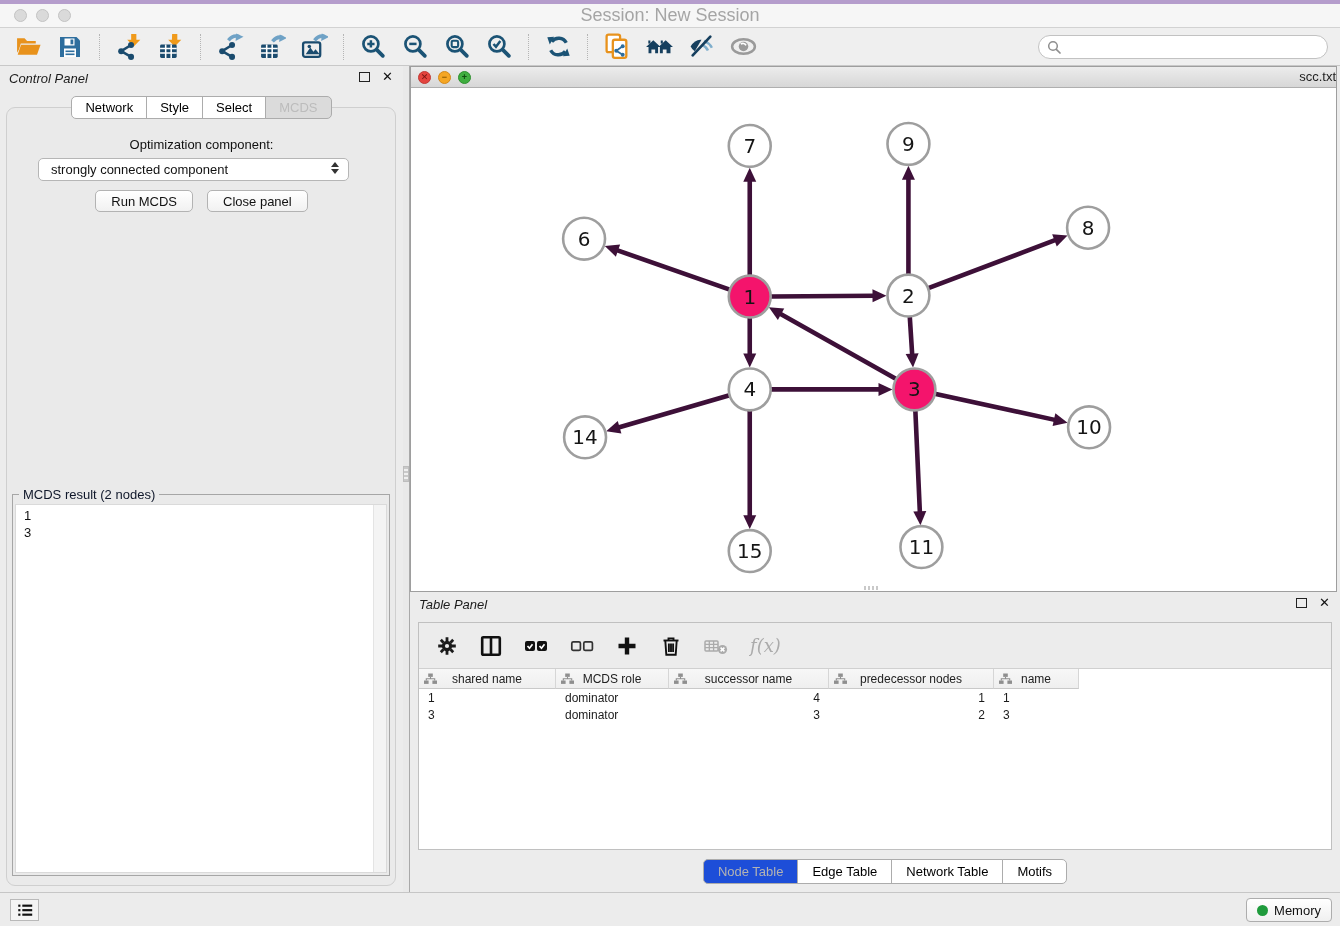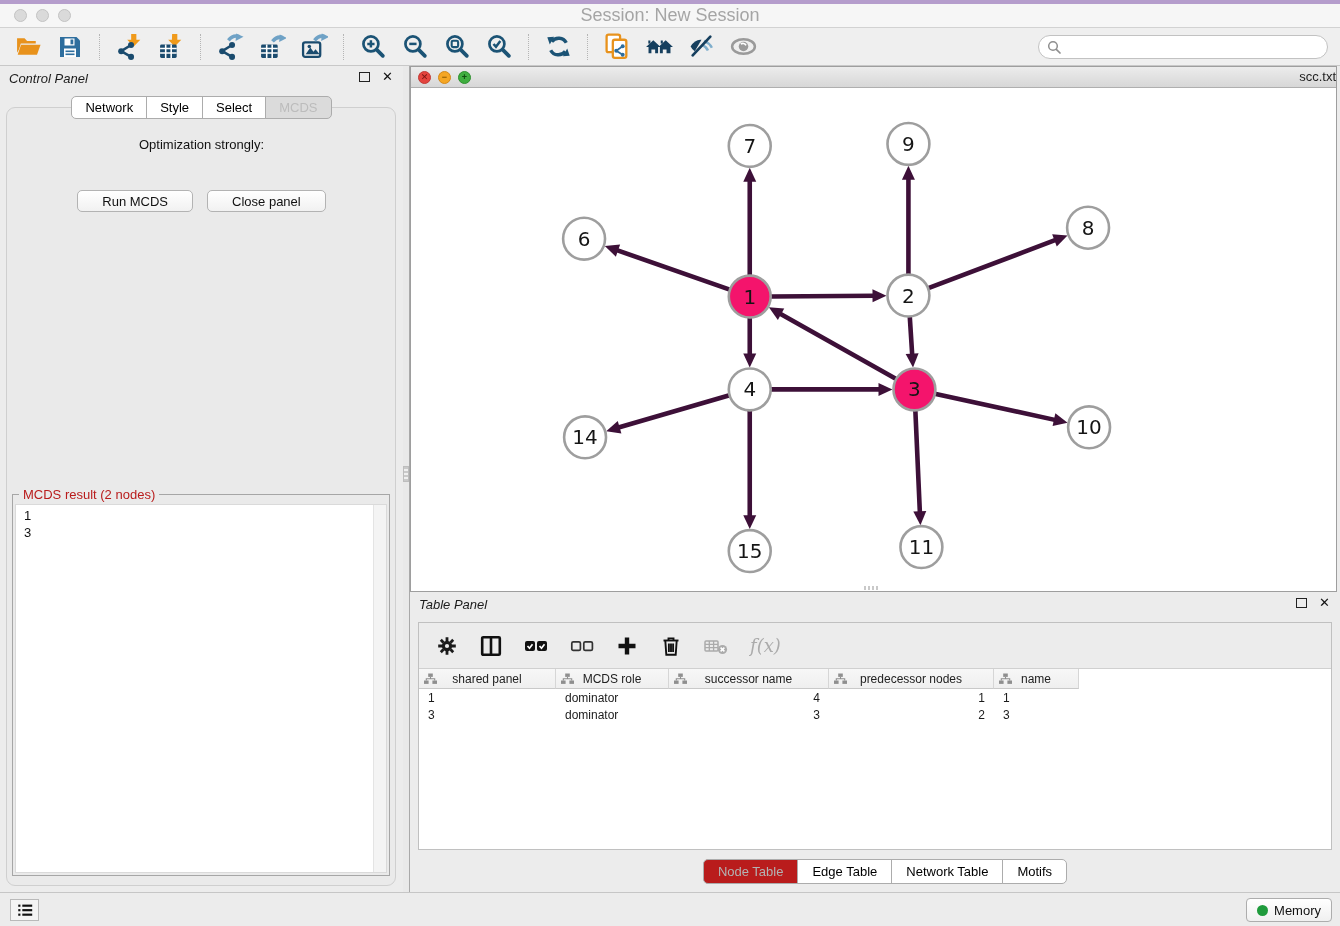--- a/index.html
+++ b/index.html
@@ -37,23 +37,23 @@
   .seg-tab:first-child { border-radius:5px 0 0 5px; margin-left:0; }
   .seg-tab:last-child { border-radius:0 5px 5px 0; }
   .seg-tab.active { background:#DBDBDB; color:#BCBCBC; }
   .opt-label { position:absolute; top:71px; left:0; right:0; text-align:center; font-size:13px; color:#111; z-index:2;}
   .cp-select { position:absolute; top:92px; left:38px; width:311px; height:23px; background:#fff; border:1px solid #B6B6B6; border-radius:5px; font-size:13px; line-height:21px; padding-left:12px; color:#111; z-index:2;}
   .sel-arrows { position:absolute; right:9px; top:3px; display:flex; flex-direction:column; gap:2px; }
   .sel-arrows i { display:block; width:0; height:0; border-left:4px solid transparent; border-right:4px solid transparent; }
   .arr-up { border-bottom:5px solid #333; }
   .arr-dn { border-top:5px solid #333; }
   .cp-buttons { position:absolute; top:124px; left:0; right:0; display:flex; justify-content:center; gap:14px; z-index:2;}
-  .pbtn { font-size:13px; padding:2px 24px; height:22px; background:linear-gradient(#FFFFFF,#F1F1F1); border:1px solid #B3B3B3; border-radius:5px; color:#111; font-family:inherit; }
+  .pbtn { font-size:13px; padding:2px 15px; height:22px; background:linear-gradient(#FFFFFF,#F1F1F1); border:1px solid #B3B3B3; border-radius:5px; color:#111; font-family:inherit; }
   .result-group { position:absolute; left:12px; top:428px; width:378px; height:382px; border:1px solid #A6A6A6; background:#EAEAEA; z-index:2;}
-  .result-legend { position:absolute; top:-8px; left:6px; background:#EAEAEA; padding:0 4px; font-size:13px; color:#b91c1c; }
+  .result-legend { position:absolute; top:-8px; left:6px; background:#EAEAEA; padding:0 4px; font-size:13px; color:#0f172a; }
   .result-area { position:absolute; left:2px; right:2px; top:9px; bottom:2px; background:#fff; border:1px solid #DADADA; overflow:hidden; }
   .result-scroll { position:absolute; right:0; top:0; bottom:0; width:13px; background:#F4F4F4; border-left:1px solid #E4E4E4; }
   .result-lines { padding:2px 8px; font-size:13px; line-height:17px; color:#111; }
 
   
   .vsplit { position:absolute; top:66px; left:403px; width:7px; bottom:34px; background:#E9E9E9; border-right:1px solid #A9A9A9; }
   .vgrip { position:absolute; top:400px; left:0; width:6px; height:16px; background:repeating-linear-gradient(#C9C9C9 0 2px, #EFEFEF 2px 4px); border:1px solid #BDBDBD; }
 
   
   .right-area { position:absolute; top:66px; left:410px; right:0; bottom:34px; }
@@ -75,21 +75,21 @@
   .tp-toolbar { height:46px; background:#ECECEC; border-bottom:1px solid #D0D0D0; display:flex; align-items:center; gap:20px; padding-left:16px; }
   .tp-toolbar .tpi { display:flex; align-items:center; justify-content:center; }
   .tp-table { width:100%; }
   .tp-header { display:flex; height:20px; }
   .th-cell { position:relative; background:linear-gradient(#F7F7F7,#EFEFEF); border-right:1px solid #D6D6D6; border-bottom:1px solid #C9C9C9; font-size:12px; color:#222; display:flex; align-items:center; justify-content:center; }
   .th-cell .tree { position:absolute; left:5px; top:4px; }
   .tp-row { display:flex; height:17px; font-size:12px; color:#1b1b1b; align-items:center; }
   .td-cell { padding:0 9px; overflow:hidden; white-space:nowrap; }
   .tp-tabs { position:absolute; bottom:8px; left:0; right:0; display:flex; justify-content:center; }
   .tp-tabs .seg-tab { padding:4px 14px; }
-  .tp-tabs .seg-tab.active { background:#b91c1c; color:#B3B3B3;margin-left:20px; }
+  .tp-tabs .seg-tab.active { background:#1d4ed8; color:#B3B3B3;margin-left:20px; }
 
   
   .statusbar { position:absolute; bottom:0; left:0; right:0; height:34px; background:#ECECEC; border-top:1px solid #C6C6C6; }
   .list-btn { position:absolute; left:10px; top:6px; width:29px; height:22px; background:#F4F4F4; border:1px solid #B9B9B9; display:flex; align-items:center; justify-content:center; }
   .mem-btn { position:absolute; right:8px; top:5px; height:24px; display:flex; align-items:center; gap:6px; padding:0 10px; background:linear-gradient(#FFFFFF,#F0F0F0); border:1px solid #ADADAD; border-radius:4px; font-size:13px; color:#111; }
   .mem-dot { width:11px; height:11px; border-radius:50%; background:#1F9B3C; }
 </style>
 </head>
 <body>
 
@@ -265,21 +265,28 @@
         <span class="close-ic">✕</span>
       </span>
     </div>
     <div class="cp-body"></div>
     <div class="cp-tabs">
         <div class="seg-tab">Network</div>
         <div class="seg-tab">Style</div>
         <div class="seg-tab">Select</div>
         <div class="seg-tab active">MCDS</div>
       </div>
-    <div class="opt-label">Optimization strongly:</div>
+    <div class="opt-label">Optimization component:</div>
+    <div class="cp-select">
+      <span>strongly connected component</span>
+      <span class="sel-arrows">
+          <i class="arr-up"></i>
+          <i class="arr-dn"></i>
+        </span>
+    </div>
     <div class="cp-buttons">
       <button class="pbtn">Run MCDS</button>
       <button class="pbtn">Close panel</button>
     </div>
     <div class="result-group">
       <span class="result-legend">MCDS result (2 nodes)</span>
       <div class="result-area">
         <div class="result-lines">
             <div>1</div>
             <div>3</div>
@@ -483,21 +490,21 @@
           <div class="tp-header">
               <div class="th-cell" style="width: 137px;">
                 <svg class="tree" width="13" height="12" viewBox="0 0 13 11">
                   <g fill="#8F8F8F">
                     <rect x="4.2" y="0" width="4.6" height="3.4"></rect>
                     <rect x="0" y="7" width="4.6" height="3.4"></rect>
                     <rect x="8.4" y="7" width="4.6" height="3.4"></rect>
                   </g>
                   <path d="M6.5 3.4 V5.3 M2.3 7 V5.3 H10.7 V7" stroke="#8F8F8F" stroke-width="1.1" fill="none"></path>
                 </svg>
-                <span>shared panel</span>
+                <span>shared name</span>
               </div>
               <div class="th-cell" style="width: 113px;">
                 <svg class="tree" width="13" height="12" viewBox="0 0 13 11">
                   <g fill="#8F8F8F">
                     <rect x="4.2" y="0" width="4.6" height="3.4"></rect>
                     <rect x="0" y="7" width="4.6" height="3.4"></rect>
                     <rect x="8.4" y="7" width="4.6" height="3.4"></rect>
                   </g>
                   <path d="M6.5 3.4 V5.3 M2.3 7 V5.3 H10.7 V7" stroke="#8F8F8F" stroke-width="1.1" fill="none"></path>
                 </svg>

